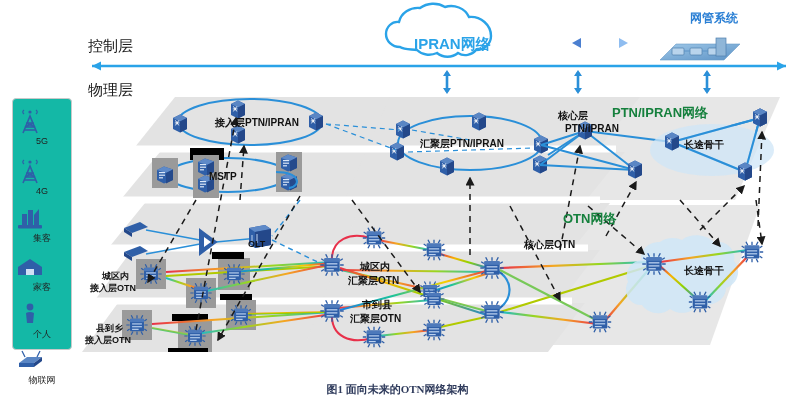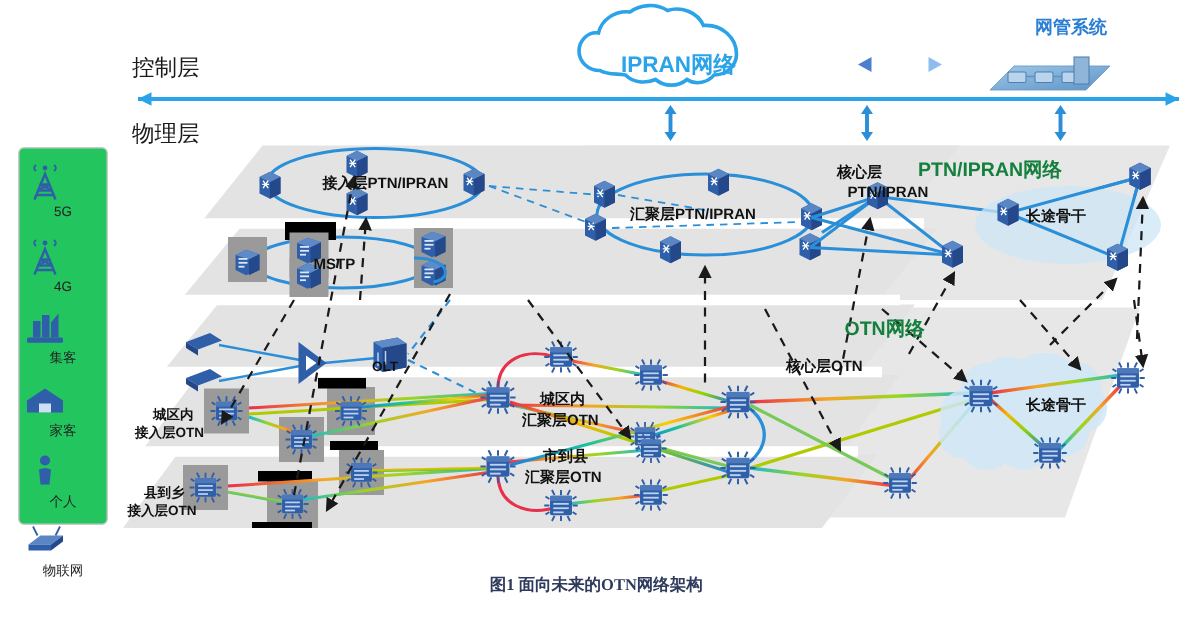--- a/index.html
+++ b/index.html
@@ -7,21 +7,21 @@
   #root{position:relative;width:795px;height:419px;background:#ffffff;overflow:hidden;}
   .abs{position:absolute;}
   svg{display:block;}
   .txt{position:absolute;white-space:nowrap;line-height:1;}
   .layer-label{color:#1a1a1a;font-size:15px;font-weight:400;}
   .net-title{color:#15803d;font-size:13px;font-weight:bold;}
   .ring-label{color:#111;font-size:10px;font-weight:bold;}
   .node-label{color:#111;font-size:9px;font-weight:bold;text-align:left;}
   .sdn-text{color:#2aa3e8;font-size:15px;font-weight:bold;}
   .nms-text{color:#2a7fd4;font-size:12px;font-weight:bold;}
-  .legend-box{position:absolute;left:12px;top:98px;width:58px;height:250px;border:1px solid #c9c9c9;border-radius:4px;background:#22c55e;}
+  .legend-box{position:absolute;left:12px;top:98px;width:58px;height:250px;border:1px solid #c9c9c9;border-radius:4px;background:#14b8a6;}
   .legend-item{position:absolute;width:58px;text-align:center;}
   .legend-cap{font-size:9px;color:#222;margin-top:1px;font-weight:400;}
   .caption{position:absolute;left:0;top:382px;width:795px;text-align:center;color:#2f3b5c;font-size:11px;font-family:"Liberation Serif",serif;font-weight:bold;}
 </style>
 </head>
 <body>
 
 <div id="root">
 
   <svg class="abs" style="left:0;top:0" width="795" height="380" viewBox="0 0 795 380">

